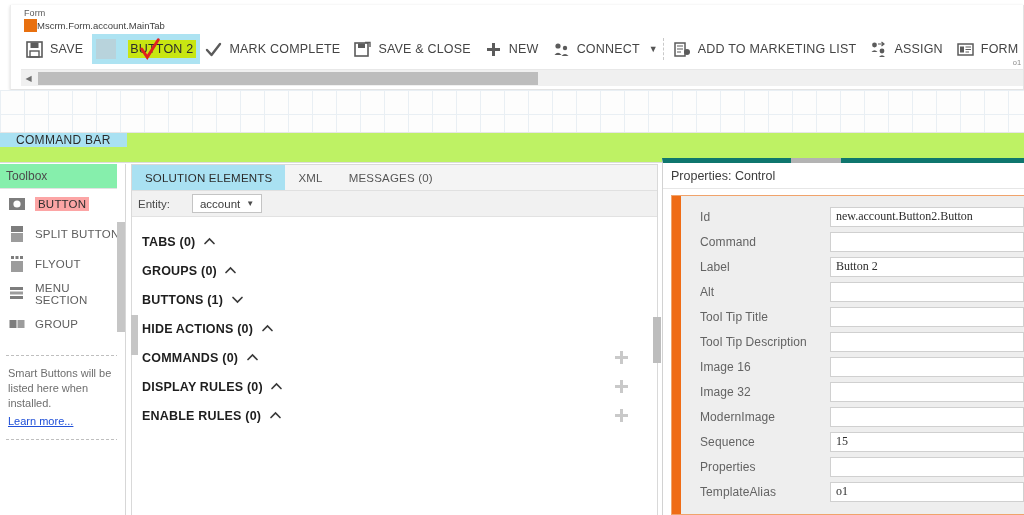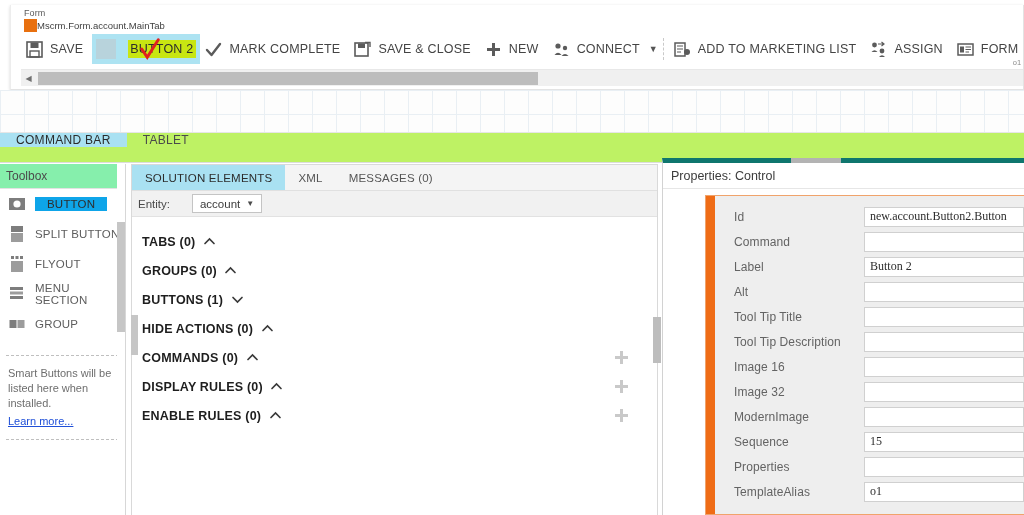--- a/index.html
+++ b/index.html
@@ -121,21 +121,21 @@
     height: 25px; background: #86efac; border-bottom: 1px solid #e2e2e2;
     display: flex; align-items: center; padding-left: 6px;
     font-size: 12px; color: #4c4c4c;
   }
   .tb-item {
     display: flex; align-items: center; gap: 9px;
     height: 30px; padding-left: 8px; font-size: 11.5px; color: #5d5d5d;
     letter-spacing: .2px;
   }
   .tb-item .ic { width: 18px; height: 18px; flex: 0 0 18px; }
-  .tb-item .lbl.hl { background: #0ea5e9; color: #2e2e2e; padding: 1px 12px; }
+  .tb-item .lbl.hl { background: #fca5a5; color: #2e2e2e; padding: 1px 3px; }
   .tb-note-box {
     margin: 16px 6px 0 6px; padding: 10px 2px 10px 2px;
     border-top: 1px dashed #bfbfbf; border-bottom: 1px dashed #bfbfbf;
   }
   .tb-note {
     font-size: 11px; color: #6e6e6e; line-height: 15px;
   }
   .tb-link {
     font-size: 11px; color: #1f4fd8; text-decoration: underline; display: inline-block; margin-top: 2px;
   }
@@ -202,21 +202,20 @@
   }
   .props-head {
     height: 26px; display: flex; align-items: center; padding-left: 8px;
     font-size: 12.5px; color: #3c3c3c; background: #fff;
     border-bottom: 1px solid #e6e6e6;
   }
   .props-body {
     position: absolute; left: 8px; top: 32px; right: 0; bottom: 0;
     background: #eeeeee; border: 1px solid #f0a36b; border-right: none;
     display: flex;
-    margin-left: 34px;
   }
   .props-accent { width: 9px; background: #ef6c16; flex: 0 0 9px; }
   .props-fields { flex: 1; padding-top: 8px; }
   .pf-row {
     display: flex; align-items: center; height: 25px; padding-left: 19px;
   }
   .pf-label {
     width: 130px; flex: 0 0 130px; font-size: 12px; color: #636363; letter-spacing: .1px;
   }
   .pf-input {
@@ -348,21 +347,20 @@
     <div class="hscroll">
       <span class="arrow-l">◀</span>
       <span class="thumb"></span>
     </div>
   </div>
 
   <div class="grid-area"></div>
 
   <div class="maintabs">
     <div class="maintab active">COMMAND BAR</div>
-    <div class="maintab">TABLET</div>
   </div>
 
   <div class="toolbox">
     <div class="toolbox-head">Toolbox</div>
 
     <div class="tb-item">
       <span class="ic">
         <svg width="18" height="18" viewBox="0 0 18 18">
             <rect x="1" y="3" width="16" height="12" fill="#7d7d7d"></rect>
             <circle cx="9" cy="9" r="3.6" fill="#ffffff"></circle>

